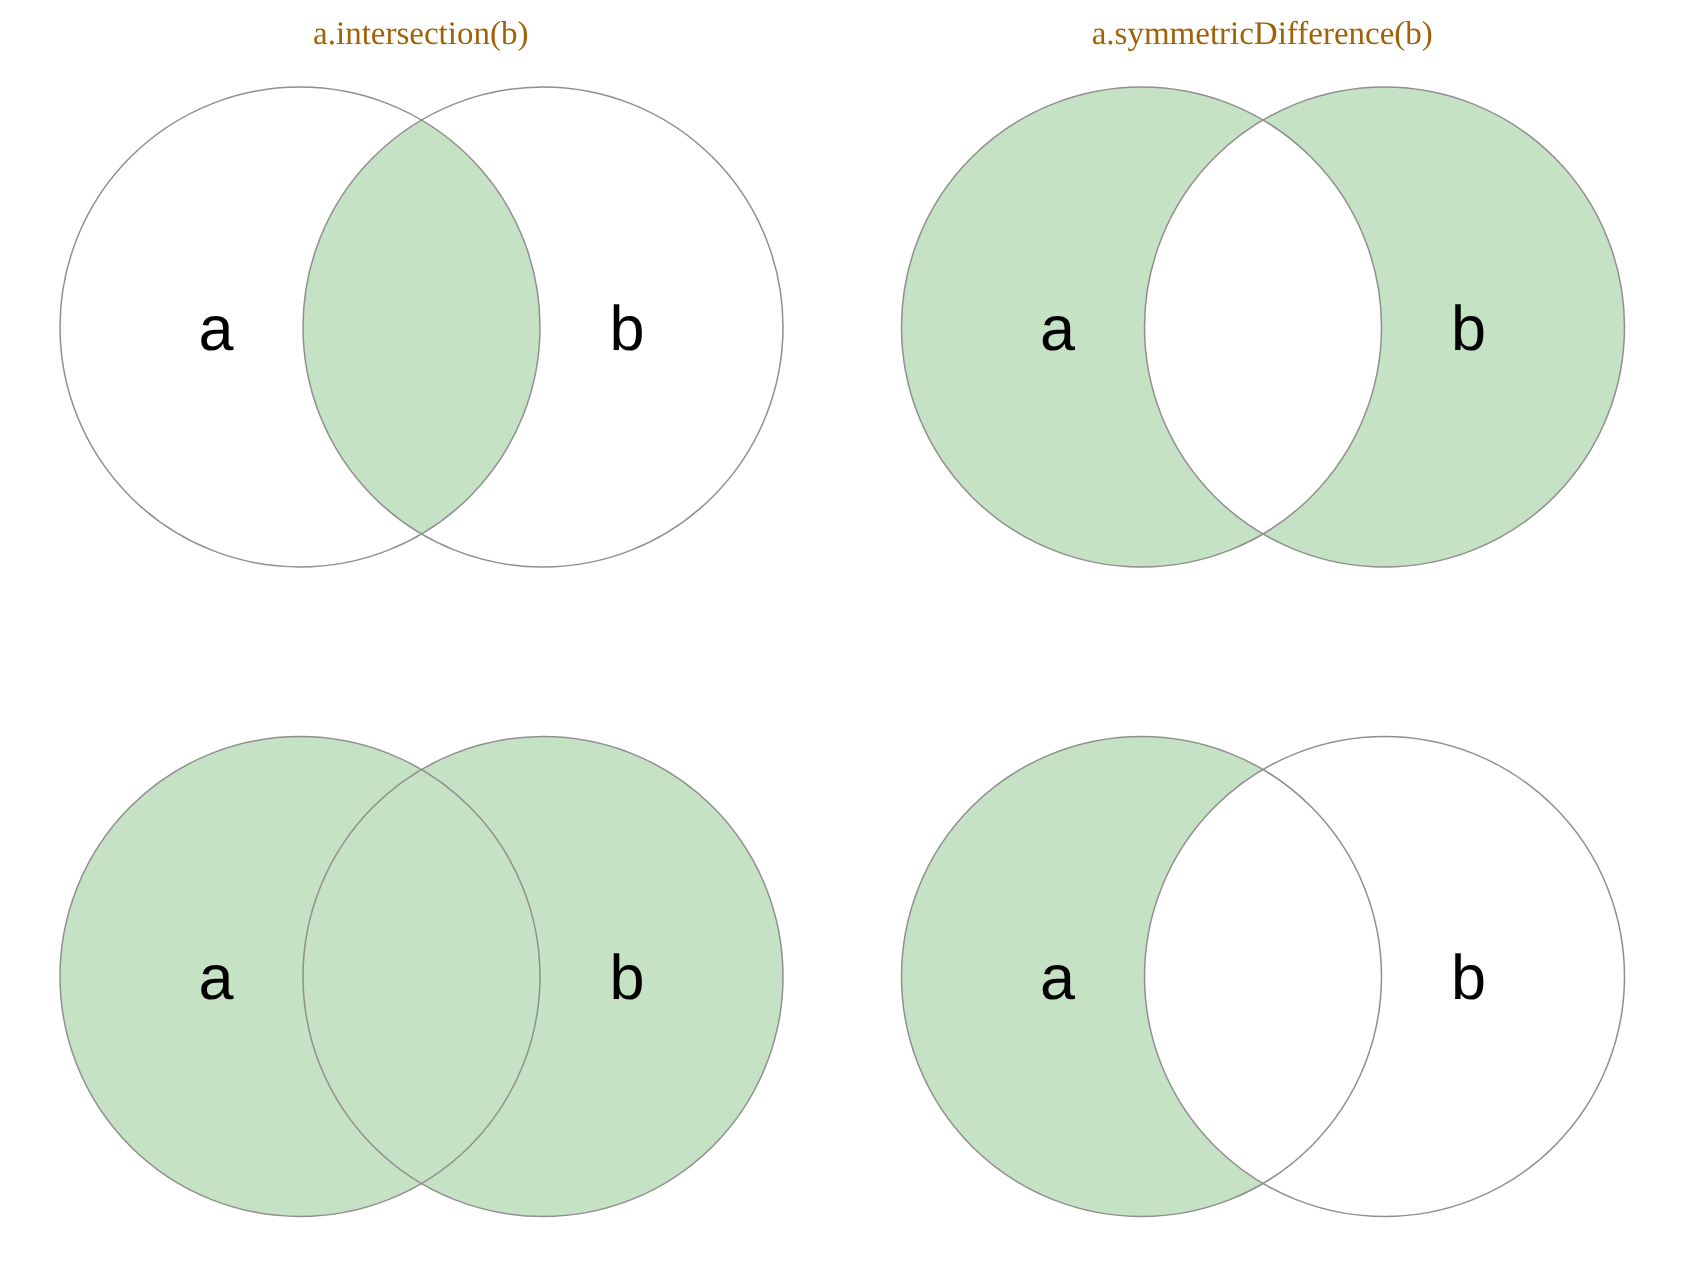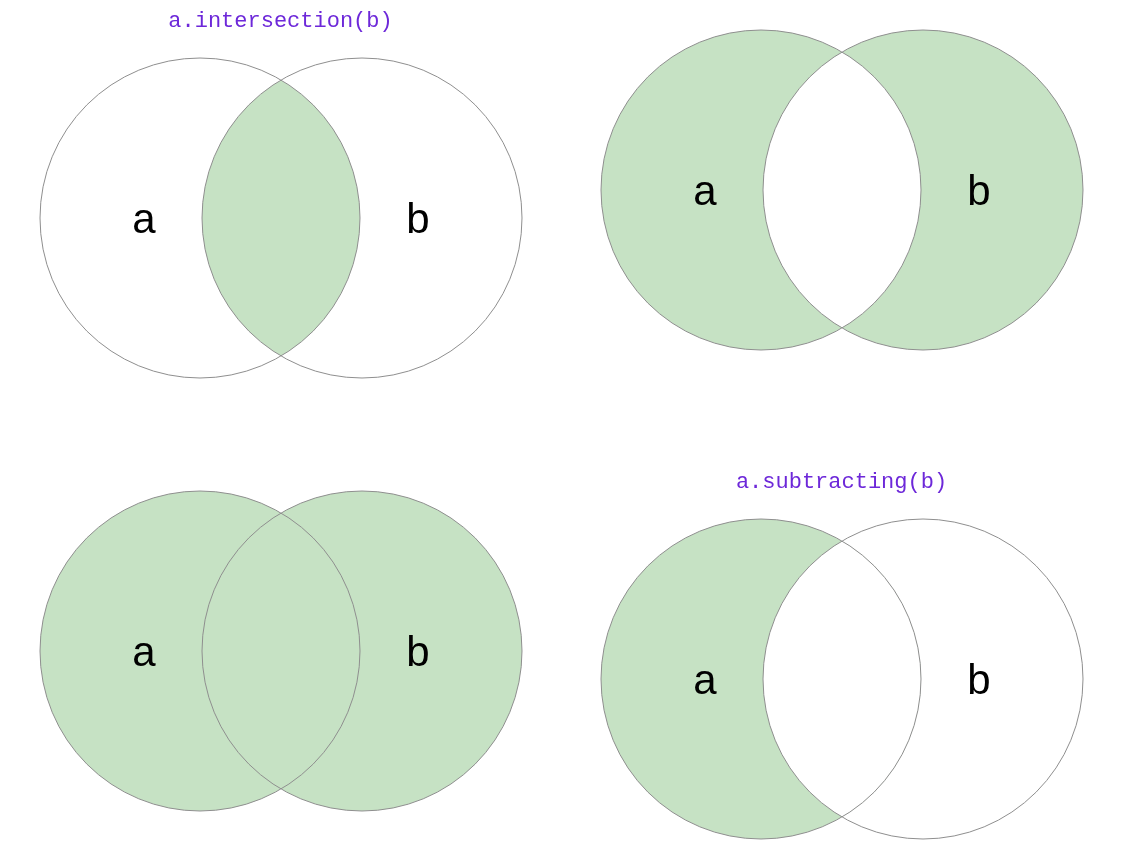--- a/index.html
+++ b/index.html
@@ -17,23 +17,23 @@
   .panel {
     padding-top: 8px;
     text-align: center;
   }
   .panel:nth-child(3),
   .panel:nth-child(4) {
     padding-top: 44px;
   }
 
   .panel-title {
-    font-family: Liberation Mono, monospace;
+    font-family: Liberation Serif, serif;
     font-size: 22px;
-    color: #6d28d9;
+    color: #a16207;
     height: 28px;
     line-height: 28px;
     white-space: pre;
   }
 
   .venn {
     display: block;
     margin: 0 auto;
   }
 
@@ -59,20 +59,21 @@
           <circle cx="362" cy="182" r="160" fill="#c6e2c4"></circle>
         </g>
         <circle cx="200" cy="182" r="160" fill="none" stroke="#8f8f8f" stroke-width="1"></circle>
         <circle cx="362" cy="182" r="160" fill="none" stroke="#8f8f8f" stroke-width="1"></circle>
         <text x="144" y="197" text-anchor="middle" fill="#000000">a</text>
         <text x="418" y="197" text-anchor="middle" fill="#000000">b</text>
       </svg>
   </figure>
 
   <figure class="panel">
+    <figcaption class="panel-title">a.symmetricDifference(b)</figcaption>
     <svg class="venn" viewBox="0 0 561 350" width="561" height="350" role="img">
         <defs>
           <clipPath id="clip-a-1">
             <circle cx="200" cy="182" r="160"></circle>
           </clipPath>
         </defs>
         <circle cx="200" cy="182" r="160" fill="#c6e2c4"></circle>
         <circle cx="362" cy="182" r="160" fill="#c6e2c4"></circle>
         <g clip-path="url(#clip-a-1)">
           <circle cx="362" cy="182" r="160" fill="#ffffff"></circle>
@@ -94,21 +95,20 @@
         <circle cx="200" cy="182" r="160" fill="#c6e2c4"></circle>
         <circle cx="362" cy="182" r="160" fill="#c6e2c4"></circle>
         <circle cx="200" cy="182" r="160" fill="none" stroke="#8f8f8f" stroke-width="1"></circle>
         <circle cx="362" cy="182" r="160" fill="none" stroke="#8f8f8f" stroke-width="1"></circle>
         <text x="144" y="197" text-anchor="middle" fill="#000000">a</text>
         <text x="418" y="197" text-anchor="middle" fill="#000000">b</text>
       </svg>
   </figure>
 
   <figure class="panel">
-    <figcaption class="panel-title">a.subtracting(b)</figcaption>
     <svg class="venn" viewBox="0 0 561 350" width="561" height="350" role="img">
         <defs>
           <clipPath id="clip-a-3">
             <circle cx="200" cy="182" r="160"></circle>
           </clipPath>
         </defs>
         <circle cx="200" cy="182" r="160" fill="#c6e2c4"></circle>
         <g clip-path="url(#clip-a-3)">
           <circle cx="362" cy="182" r="160" fill="#ffffff"></circle>
         </g>

